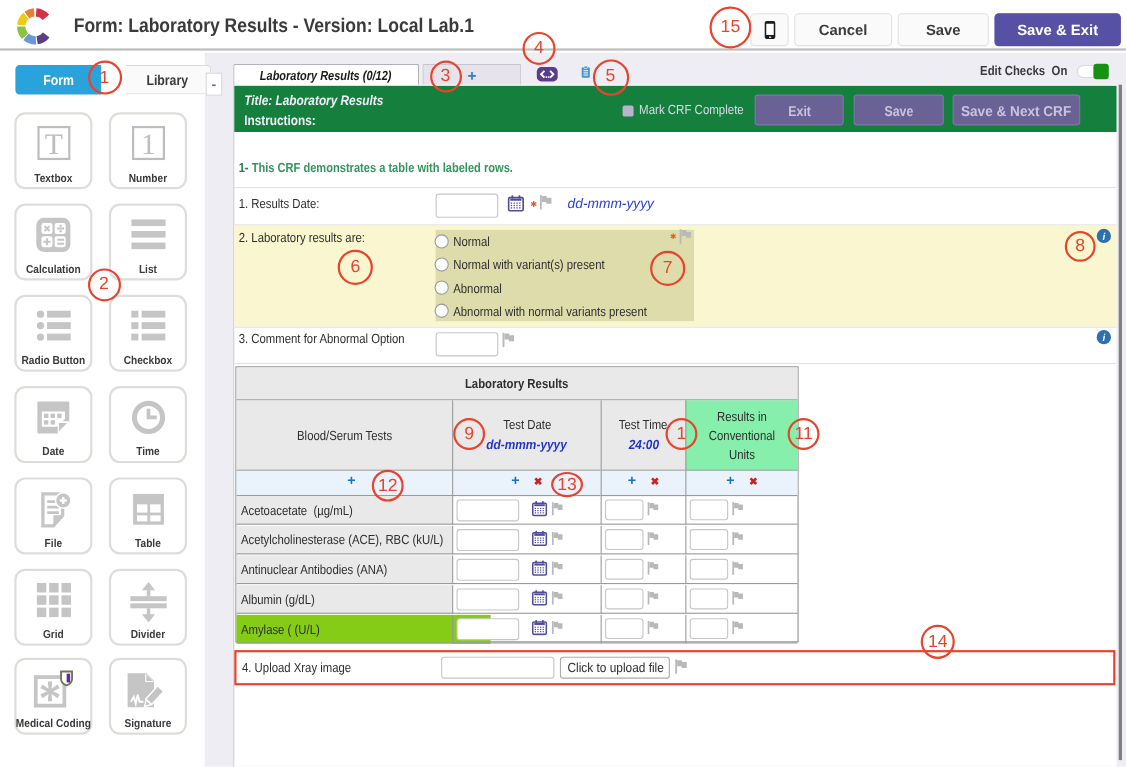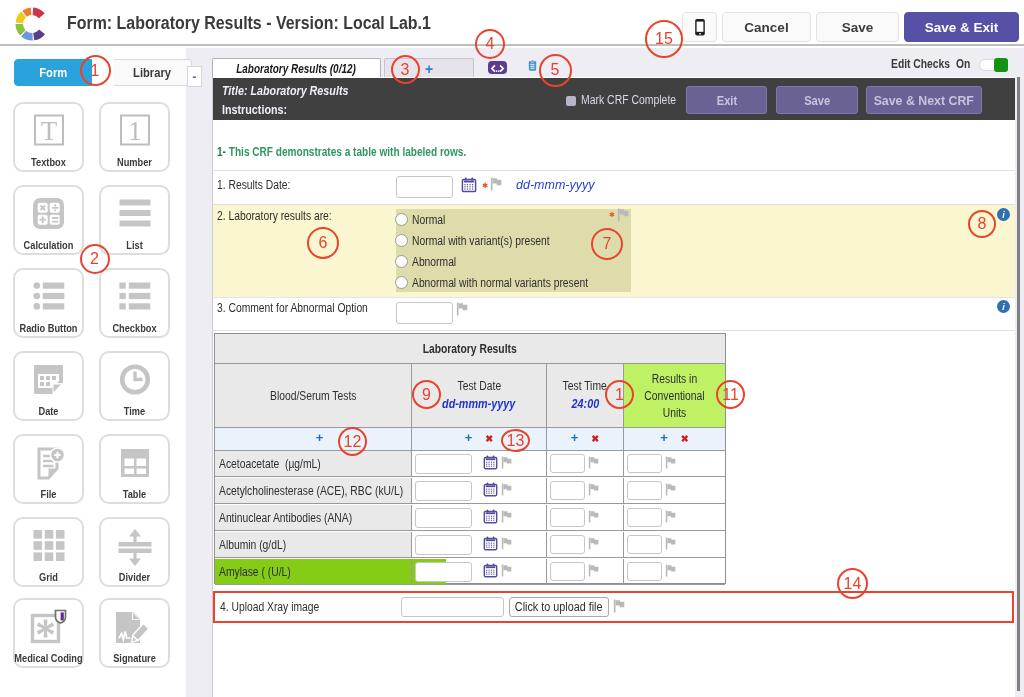--- a/index.html
+++ b/index.html
@@ -225,21 +225,21 @@
 </svg>
 <div class="abs" style="left:891px;top:57px;font-size:12px;font-weight:bold;color:#3a3a3a;"><span class="sx">Edit Checks</span></div>
 <div class="abs" style="left:956px;top:57px;font-size:12px;font-weight:bold;color:#3a3a3a;"><span class="sx">On</span></div>
 <div class="abs" style="left:979px;top:59px;width:28px;height:12px;background:#fff;border:1px solid #d9d9d9;border-radius:6px;"></div>
 <div class="abs" style="left:994px;top:58px;width:14px;height:14px;background:#169213;border-radius:3px;"></div>
 
 <div class="abs" style="left:212px;top:77px;width:803px;height:620px;background:#fff;border-left:1px solid #cecece;"></div>
 
 <div class="abs" style="left:1017px;top:77px;width:3px;height:614px;background:#808080;"></div>
 
-<div class="abs" style="left:213px;top:78px;width:802px;height:42px;background:#404040;">
+<div class="abs" style="left:213px;top:78px;width:802px;height:42px;background:#15803d;">
   <div class="abs" style="left:9px;top:6px;font-size:12.5px;font-weight:bold;font-style:italic;color:#f0eef8;"><span class="sx">Title: Laboratory Results</span></div>
   <div class="abs" style="left:9px;top:25px;font-size:12.5px;font-weight:bold;color:#f0eef8;"><span class="sx">Instructions:</span></div>
   <div class="abs" style="left:353px;top:18px;width:10px;height:10px;background:#b9b4cc;border-radius:2px;"></div>
   <div class="abs" style="left:368px;top:15px;font-size:12px;color:#dcd8ea;"><span class="sx" style="transform:scaleX(.87);">Mark CRF Complete</span></div>
   <div class="abs" style="left:473px;top:8px;width:81px;height:28px;background:#6a6295;border:1px solid #7f76ab;border-radius:3px;display:flex;align-items:center;justify-content:center;color:#c9c4de;font-weight:bold;font-size:13px;">
       <span class="sxc">Exit</span>
     </div>
   <div class="abs" style="left:563px;top:8px;width:82px;height:28px;background:#6a6295;border:1px solid #7f76ab;border-radius:3px;display:flex;align-items:center;justify-content:center;color:#c9c4de;font-weight:bold;font-size:13px;">
       <span class="sxc">Save</span>
     </div>
@@ -316,21 +316,21 @@
       <span class="sxc">Blood/Serum Tests</span>
     </div>
   <div class="abs" style="left:196px;top:30px;width:135px;height:64px;background:#e9e9e9;border-left:1px solid #9a9a9a;border-bottom:1px solid #9a9a9a;text-align:center;font-size:12px;color:#2e2e2e;">
     <div style="margin-top:15px;"><span class="sxc">Test Date</span></div>
     <div style="margin-top:4px;color:#2233cc;font-weight:bold;font-style:italic;"><span class="sxc" style="transform:scaleX(.9);">dd-mmm-yyyy</span></div>
   </div>
   <div class="abs" style="left:331px;top:30px;width:77px;height:64px;background:#e9e9e9;border-left:1px solid #9a9a9a;border-bottom:1px solid #9a9a9a;text-align:center;font-size:12px;color:#2e2e2e;">
     <div style="margin-top:15px;"><span class="sxc">Test Time</span></div>
     <div style="margin-top:4px;color:#2233cc;font-weight:bold;font-style:italic;"><span class="sxc" style="transform:scaleX(.9);">24:00</span></div>
   </div>
-  <div class="abs" style="left:408px;top:30px;width:102px;height:64px;background:#bef264;border-left:1px solid #9a9a9a;border-bottom:1px solid #9a9a9a;text-align:center;font-size:12px;color:#2e2e2e;">
+  <div class="abs" style="left:408px;top:30px;width:102px;height:64px;background:#86efac;border-left:1px solid #9a9a9a;border-bottom:1px solid #9a9a9a;text-align:center;font-size:12px;color:#2e2e2e;">
     <div style="margin-top:7px;line-height:17px;transform:scaleX(.86);">Results in<br>Conventional<br>Units</div>
   </div>
 
   <div class="abs" style="left:0;top:94px;width:196px;height:23px;background:#eaf3fc;border-bottom:1px solid #9a9a9a;text-align:center;text-indent:13px;"><span style="color:#1b6fc4;font-weight:bold;font-size:13px;">+</span></div>
   <div class="abs" style="left:196px;top:94px;width:135px;height:23px;background:#eaf3fc;border-left:1px solid #9a9a9a;border-bottom:1px solid #9a9a9a;text-align:center;"><span style="color:#1b6fc4;font-weight:bold;font-size:13px;">+</span><span style="color:#cc2222;font-weight:bold;font-size:9.5px;margin-left:13px;">✖</span></div>
   <div class="abs" style="left:331px;top:94px;width:77px;height:23px;background:#eaf3fc;border-left:1px solid #9a9a9a;border-bottom:1px solid #9a9a9a;text-align:center;"><span style="color:#1b6fc4;font-weight:bold;font-size:13px;">+</span><span style="color:#cc2222;font-weight:bold;font-size:9.5px;margin-left:13px;">✖</span></div>
   <div class="abs" style="left:408px;top:94px;width:102px;height:23px;background:#eaf3fc;border-left:1px solid #9a9a9a;border-bottom:1px solid #9a9a9a;text-align:center;"><span style="color:#1b6fc4;font-weight:bold;font-size:13px;">+</span><span style="color:#cc2222;font-weight:bold;font-size:9.5px;margin-left:13px;">✖</span></div>
 
   <div id="rows">
       <div class="abs" style="left:0;top:117px;width:196px;height:26px;background:#e9e9e9;border-bottom:1px solid #9a9a9a;font-size:12px;color:#2e2e2e;line-height:26px;padding-left:4px;"><span style="display:inline-block;transform:scaleX(.86);transform-origin:0 50%;white-space:nowrap;">Acetoacetate&nbsp; (µg/mL)</span></div>
@@ -532,21 +532,21 @@
           <path d="M1.7 0.5 L1.7 13.5" stroke="#b9b9b9" stroke-width="1.7"></path>
           <path d="M2.6 1.2 L7 1.2 L7 2.8 L11.3 2.8 L11.3 8.2 L6.6 8.2 L6.6 6.6 L2.6 6.6 Z" fill="#b9b9b9"></path>
         </svg>
       </div>
     </div>
 </div>
 
 <div class="abs" style="left:213px;top:591px;width:801px;height:32px;border:2px solid #e8432e;">
   <div class="lbl abs" style="left:5px;top:7px;">4. Upload Xray image</div>
   <div class="inp" style="left:186px;top:4px;width:103px;height:20px;"></div>
-  <div class="abs" style="left:294px;top:4px;width:100px;height:20px;background:#fdfdfd;border:1px solid #ababab;border-radius:3px;display:flex;align-items:center;justify-content:center;font-size:12px;color:#2e2e2e;">
+  <div class="abs" style="left:294px;top:4px;width:100px;height:20px;background:#fdfdfd;border:1px solid #ababab;border-radius:3px;display:flex;align-items:center;justify-content:flex-end;font-size:12px;color:#2e2e2e;">
       <span class="sxc" style="transform:scaleX(.9);">Click to upload file</span>
     </div>
   <svg class="abs flagsvg" style="left:398px;top:6px;" width="12" height="14" viewBox="0 0 12 14">
       <path d="M1.7 0.5 L1.7 13.5" stroke="#b9b9b9" stroke-width="1.7"></path>
       <path d="M2.6 1.2 L7 1.2 L7 2.8 L11.3 2.8 L11.3 8.2 L6.6 8.2 L6.6 6.6 L2.6 6.6 Z" fill="#b9b9b9"></path>
     </svg>
 </div>
 
 <div class="circ" style="left:79.5px;top:55px;width:31px;height:31px;">1</div>
 <div class="circ" style="left:79.5px;top:243.5px;width:30px;height:30px;">2</div>
@@ -555,13 +555,13 @@
 <div class="circ" style="left:538.5px;top:53.5px;width:33px;height:33px;">5</div>
 <div class="circ" style="left:307px;top:227px;width:32px;height:32px;">6</div>
 <div class="circ" style="left:591px;top:228px;width:32px;height:32px;">7</div>
 <div class="circ" style="left:968px;top:210px;width:28px;height:28px;">8</div>
 <div class="circ" style="left:412px;top:380px;width:29px;height:29px;">9</div>
 <div class="circ" style="left:605px;top:380px;width:29px;height:29px;">1</div>
 <div class="circ" style="left:716px;top:380px;width:29px;height:29px;">11</div>
 <div class="circ" style="left:338px;top:427px;width:29px;height:29px;">12</div>
 <div class="circ" style="left:501px;top:429px;width:29px;height:23px;">13</div>
 <div class="circ" style="left:837px;top:568px;width:31px;height:31px;">14</div>
-<div class="circ" style="left:645px;top:20px;width:38px;height:38px;text-align:center;">15</div>
+<div class="circ" style="left:645px;top:6px;width:38px;height:38px;text-align:center;">15</div>
 
 </body></html>

